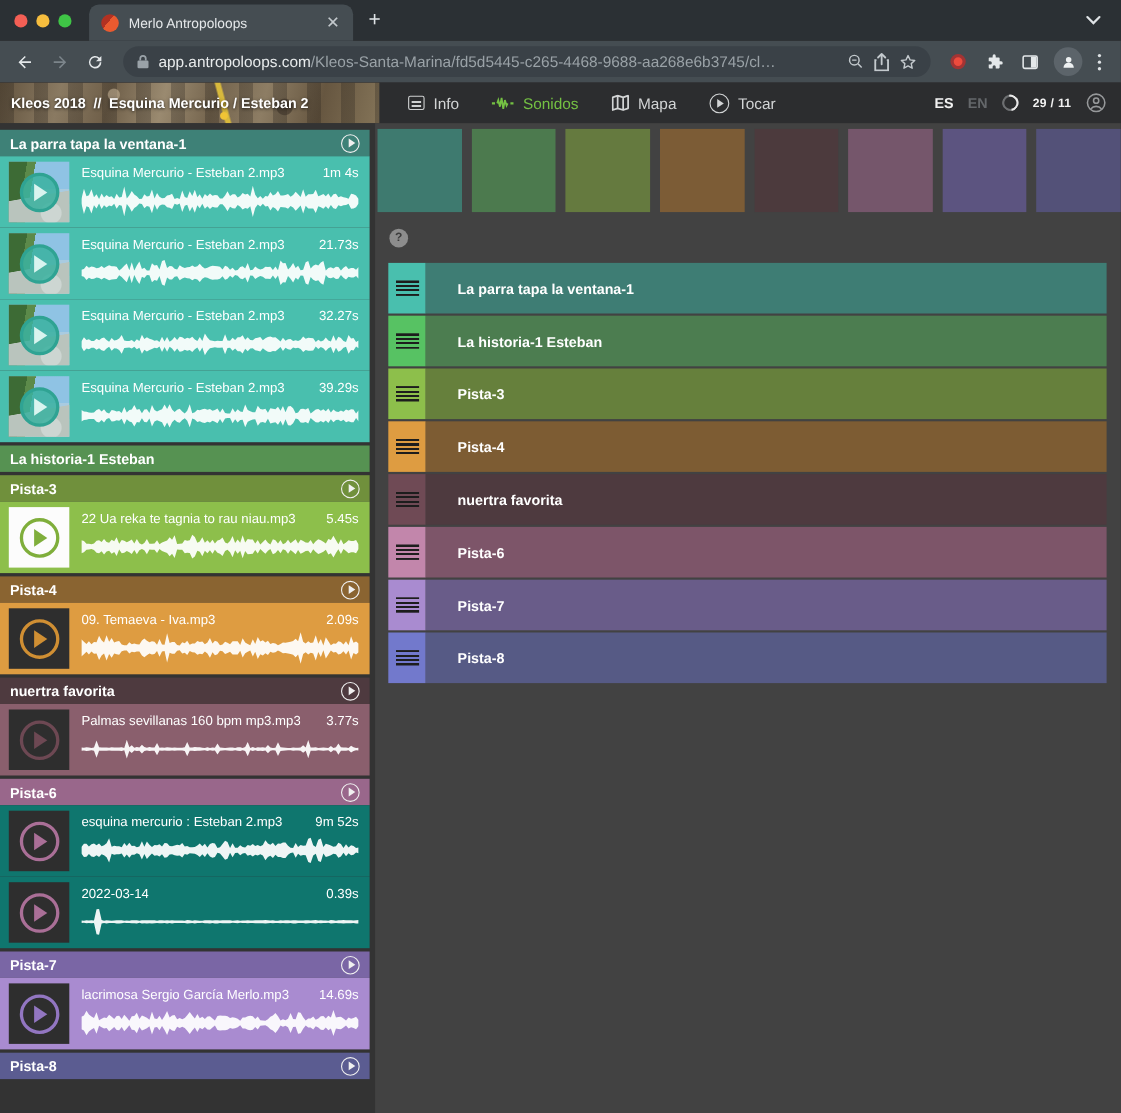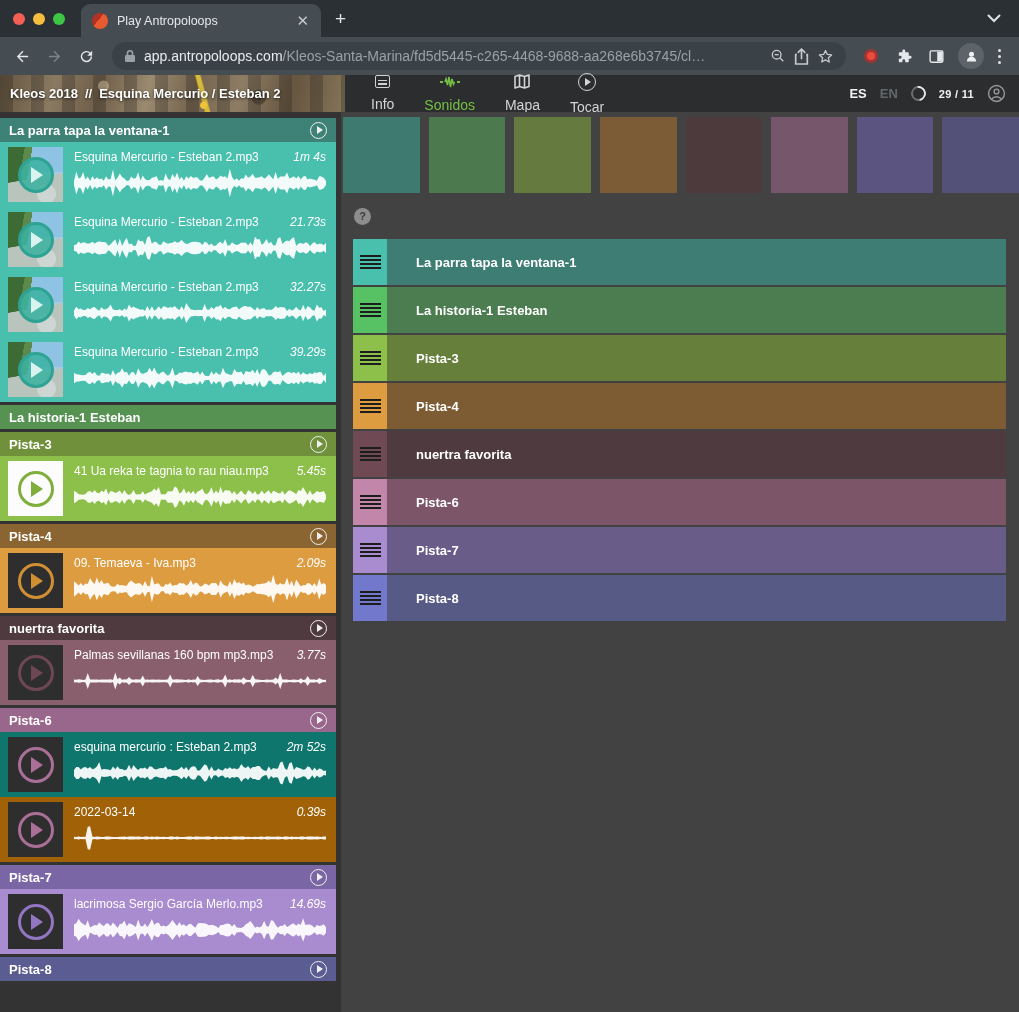--- a/index.html
+++ b/index.html
@@ -44,21 +44,21 @@
       radial-gradient(circle at 30% 30%, rgba(210,190,160,.5) 0 5px, rgba(0,0,0,0) 6px),
       radial-gradient(circle at 75% 60%, rgba(60,50,40,.6) 0 7px, rgba(0,0,0,0) 8px),
       linear-gradient(75deg, rgba(0,0,0,0) 57.5%, #d8b93c 58%, #d8b93c 59%, rgba(0,0,0,0) 59.5%),
       repeating-linear-gradient(90deg, rgba(35,30,25,.28) 0 13px, rgba(0,0,0,0) 13px 31px),
       linear-gradient(103deg,#63543f 0%,#8a7a62 16%,#6f5f49 29%,#9a8a70 43%,#75654e 56%,#8d7d64 69%,#665640 84%,#847458 100%);
   }
   .bc-text { position:relative; color:#fff; font-size:13px; font-weight:600; white-space:nowrap;
     text-shadow:0 1px 3px rgba(0,0,0,.75); display:flex; gap:7px; align-items:center; }
   .bc-sep { font-weight:700; }
   .appnav { display:flex; align-items:center; gap:30px; margin-left:26px; color:#d2d4d5; font-size:14px; }
-  .appnav .item { display:flex; align-items:center; gap:8px; cursor:default;flex-direction:column; }
+  .appnav .item { display:flex; align-items:center; gap:8px; cursor:default; }
   .appnav .item.active { color:#74c043; }
   .hdr-right { margin-left:auto; display:flex; align-items:center; gap:13px; padding-right:13px; }
   .lang-es { color:#f2f2f2; font-weight:700; font-size:13px; }
   .lang-en { color:#64676a; font-weight:700; font-size:13px; }
   .spinner { width:15px; height:15px; border-radius:50%; border:2.5px solid #6d6f71; border-top-color:#e8e8e8;
     border-right-color:#e8e8e8; transform:rotate(35deg); }
   .counter { color:#f2f2f2; font-size:11px; font-weight:700; letter-spacing:.3px; }
 
   
   .ic-info { width:15px; height:13px; border:1.5px solid #cfd1d2; border-radius:2px;
@@ -92,21 +92,21 @@
       linear-gradient(180deg, #8fc3e4 0 45%, #a9cbe0 45% 70%, #c4d6de 70%); }
   .pbtn { width:36px; height:36px; border-radius:50%; border:3px solid currentColor;
     display:flex; align-items:center; justify-content:center; }
   .pbtn .tri { width:0; height:0; border-left:12px solid currentColor; border-top:8px solid rgba(0,0,0,0);
     border-bottom:8px solid rgba(0,0,0,0); margin-left:3px; }
   .thumb.photo .pbtn { background:rgba(58,178,160,.85); color:#2e9a8b; }
   .thumb.photo .pbtn .tri { border-left-color:#d9f4ef; }
   .clipbody { flex:1; min-width:0; padding-top:3px; }
   .cliptop { display:flex; justify-content:space-between; gap:8px; color:#fff; font-size:12px; margin-bottom:4px; }
   .cname { white-space:nowrap; overflow:hidden; text-overflow:ellipsis; }
-  .cdur { flex:none;font-style:italic; }
+  .cdur { flex:none; }
   .wave { width:100%; height:30px; display:block; }
 
   
   .main { flex:1; background:#424242; overflow:hidden; padding-left:2px; min-width:0; }
   .swatchrow { display:flex; gap:9px; height:76px; margin-top:5px; overflow:hidden; }
   .swatch { flex:1 0 auto; width:76px; }
   .helprow { display:flex; gap:11px; padding:13px 12px 4px 11px; color:#dadada; font-size:13px; line-height:1.35; }
   .qicon { width:17px; height:17px; border-radius:50%; background:#8d8d8d; color:#3c3c3c; font-size:11px;
     font-weight:700; display:flex; align-items:center; justify-content:center; flex:none; margin-top:2px; }
   .helptext { max-width:640px; }
@@ -124,21 +124,21 @@
 <body>
 
 <div class="tabstrip">
   <div class="lights">
     <span class="light red"></span>
     <span class="light yellow"></span>
     <span class="light green"></span>
   </div>
   <div class="tab">
     <span class="favicon"></span>
-    <span class="tabtitle">Play Antropoloops</span>
+    <span class="tabtitle">Merlo Antropoloops</span>
     <span class="tabclose">✕</span>
   </div>
   <span class="newtab">+</span>
   <span class="strip-chevron">
     <svg class="icon" width="14" height="9" viewBox="0 0 14 9">
         <path d="M1.5 1.5 7 7l5.5-5.5" fill="none" stroke="#dfe3e6" stroke-width="2" stroke-linecap="round"></path>
       </svg>
   </span>
 </div>
 
@@ -344,21 +344,21 @@
           </span>
         </div>
         <div class="clip" style="background: rgb(141, 191, 75);">
           <div class="thumb white">
             <div class="pbtn" style="color: rgb(127, 174, 59);">
               <span class="tri"></span>
             </div>
           </div>
           <div class="clipbody">
             <div class="cliptop">
-              <span class="cname">41 Ua reka te tagnia to rau niau.mp3</span>
+              <span class="cname">22 Ua reka te tagnia to rau niau.mp3</span>
               <span class="cdur">5.45s</span>
             </div>
             <svg class="wave" viewBox="0 0 240 30" preserveAspectRatio="none">
               <path d="M0.0 9.1L2.2 9.9L4.4 12.3L6.5 12.4L8.7 12.8L10.9 12.1L13.1 9.5L15.3 9.1L17.5 10.8L19.6 8.0L21.8 10.7L24.0 11.3L26.2 8.7L28.4 10.1L30.5 6.5L32.7 12.4L34.9 9.0L37.1 9.6L39.3 11.0L41.5 9.9L43.6 8.4L45.8 12.0L48.0 8.1L50.2 11.8L52.4 13.0L54.5 11.7L56.7 8.1L58.9 12.4L61.1 12.3L63.3 12.2L65.5 9.2L67.6 12.8L69.8 11.1L72.0 10.2L74.2 9.3L76.4 6.4L78.5 8.7L80.7 4.7L82.9 12.5L85.1 12.3L87.3 12.2L89.5 9.0L91.6 9.5L93.8 9.2L96.0 4.2L98.2 6.1L100.4 11.4L102.5 10.3L104.7 6.3L106.9 11.4L109.1 9.1L111.3 11.7L113.5 8.7L115.6 12.2L117.8 9.4L120.0 8.6L122.2 6.6L124.4 11.2L126.5 12.2L128.7 9.9L130.9 5.3L133.1 11.7L135.3 8.5L137.5 11.4L139.6 4.6L141.8 11.1L144.0 8.1L146.2 8.4L148.4 8.5L150.5 12.1L152.7 8.9L154.9 12.9L157.1 10.7L159.3 8.5L161.5 11.4L163.6 13.0L165.8 8.2L168.0 9.2L170.2 12.1L172.4 9.0L174.5 12.7L176.7 11.7L178.9 8.6L181.1 11.9L183.3 10.1L185.5 8.2L187.6 12.0L189.8 8.7L192.0 9.8L194.2 11.1L196.4 11.4L198.5 8.8L200.7 12.7L202.9 10.1L205.1 8.3L207.3 9.2L209.5 10.4L211.6 12.2L213.8 8.0L216.0 9.0L218.2 5.1L220.4 9.2L222.5 12.7L224.7 8.3L226.9 12.8L229.1 11.2L231.3 9.1L233.5 9.9L235.6 9.9L237.8 9.0L240.0 12.9L240.0 17.1L237.8 21.0L235.6 20.1L233.5 20.1L231.3 20.9L229.1 18.8L226.9 17.2L224.7 21.7L222.5 17.3L220.4 20.8L218.2 24.9L216.0 21.0L213.8 22.0L211.6 17.8L209.5 19.6L207.3 20.8L205.1 21.7L202.9 19.9L200.7 17.3L198.5 21.2L196.4 18.6L194.2 18.9L192.0 20.2L189.8 21.3L187.6 18.0L185.5 21.8L183.3 19.9L181.1 18.1L178.9 21.4L176.7 18.3L174.5 17.3L172.4 21.0L170.2 17.9L168.0 20.8L165.8 21.8L163.6 17.0L161.5 18.6L159.3 21.5L157.1 19.3L154.9 17.1L152.7 21.1L150.5 17.9L148.4 21.5L146.2 21.6L144.0 21.9L141.8 18.9L139.6 25.4L137.5 18.6L135.3 21.5L133.1 18.3L130.9 24.7L128.7 20.1L126.5 17.8L124.4 18.8L122.2 23.4L120.0 21.4L117.8 20.6L115.6 17.8L113.5 21.3L111.3 18.3L109.1 20.9L106.9 18.6L104.7 23.7L102.5 19.7L100.4 18.6L98.2 23.9L96.0 25.8L93.8 20.8L91.6 20.5L89.5 21.0L87.3 17.8L85.1 17.7L82.9 17.5L80.7 25.3L78.5 21.3L76.4 23.6L74.2 20.7L72.0 19.8L69.8 18.9L67.6 17.2L65.5 20.8L63.3 17.8L61.1 17.7L58.9 17.6L56.7 21.9L54.5 18.3L52.4 17.0L50.2 18.2L48.0 21.9L45.8 18.0L43.6 21.6L41.5 20.1L39.3 19.0L37.1 20.4L34.9 21.0L32.7 17.6L30.5 23.5L28.4 19.9L26.2 21.3L24.0 18.7L21.8 19.3L19.6 22.0L17.5 19.2L15.3 20.9L13.1 20.5L10.9 17.9L8.7 17.2L6.5 17.6L4.4 17.7L2.2 20.1L0.0 20.9Z" fill="rgba(255,255,255,0.93)"></path>
             </svg>
           </div>
         </div>
       </div>
       <div class="tsec">
         <div class="sec-header" style="background: rgb(138, 100, 49);">
@@ -417,28 +417,28 @@
         </div>
         <div class="clip" style="background: #0f766e;">
           <div class="thumb dark">
             <div class="pbtn" style="color: rgb(170, 111, 151);">
               <span class="tri"></span>
             </div>
           </div>
           <div class="clipbody">
             <div class="cliptop">
               <span class="cname">esquina mercurio : Esteban 2.mp3</span>
-              <span class="cdur">2m 52s</span>
+              <span class="cdur">9m 52s</span>
             </div>
             <svg class="wave" viewBox="0 0 240 30" preserveAspectRatio="none">
               <path d="M0.0 12.1L2.2 9.0L4.4 9.1L6.5 11.6L8.7 9.4L10.9 8.9L13.1 10.5L15.3 8.9L17.5 11.3L19.6 10.5L21.8 8.6L24.0 4.0L26.2 11.8L28.4 10.9L30.5 11.3L32.7 11.4L34.9 12.2L37.1 8.4L39.3 11.2L41.5 8.2L43.6 11.0L45.8 10.9L48.0 12.3L50.2 11.5L52.4 6.7L54.5 11.7L56.7 7.1L58.9 9.9L61.1 12.0L63.3 10.1L65.5 10.5L67.6 9.4L69.8 11.5L72.0 8.3L74.2 8.7L76.4 11.1L78.5 11.4L80.7 10.6L82.9 10.0L85.1 10.3L87.3 8.4L89.5 11.6L91.6 11.0L93.8 12.3L96.0 12.2L98.2 11.9L100.4 10.7L102.5 8.8L104.7 11.4L106.9 9.0L109.1 12.4L111.3 9.3L113.5 8.3L115.6 8.8L117.8 12.8L120.0 12.2L122.2 9.3L124.4 6.3L126.5 7.4L128.7 12.8L130.9 8.6L133.1 12.6L135.3 12.7L137.5 10.5L139.6 12.1L141.8 12.5L144.0 10.1L146.2 10.9L148.4 9.3L150.5 11.0L152.7 10.2L154.9 11.3L157.1 10.2L159.3 5.9L161.5 8.9L163.6 10.0L165.8 8.1L168.0 11.0L170.2 8.9L172.4 9.0L174.5 8.0L176.7 7.9L178.9 10.9L181.1 12.6L183.3 12.9L185.5 8.3L187.6 11.9L189.8 10.1L192.0 10.8L194.2 10.6L196.4 4.4L198.5 3.5L200.7 10.3L202.9 11.9L205.1 5.3L207.3 4.3L209.5 12.1L211.6 9.0L213.8 9.7L216.0 10.6L218.2 11.8L220.4 11.3L222.5 8.2L224.7 9.3L226.9 12.8L229.1 9.5L231.3 12.4L233.5 10.4L235.6 11.0L237.8 12.9L240.0 12.4L240.0 17.6L237.8 17.1L235.6 19.0L233.5 19.6L231.3 17.6L229.1 20.5L226.9 17.2L224.7 20.7L222.5 21.8L220.4 18.7L218.2 18.2L216.0 19.4L213.8 20.3L211.6 21.0L209.5 17.9L207.3 25.7L205.1 24.7L202.9 18.1L200.7 19.7L198.5 26.5L196.4 25.6L194.2 19.4L192.0 19.2L189.8 19.9L187.6 18.1L185.5 21.7L183.3 17.1L181.1 17.4L178.9 19.1L176.7 22.1L174.5 22.0L172.4 21.0L170.2 21.1L168.0 19.0L165.8 21.9L163.6 20.0L161.5 21.1L159.3 24.1L157.1 19.8L154.9 18.7L152.7 19.8L150.5 19.0L148.4 20.7L146.2 19.1L144.0 19.9L141.8 17.5L139.6 17.9L137.5 19.5L135.3 17.3L133.1 17.4L130.9 21.4L128.7 17.2L126.5 22.6L124.4 23.7L122.2 20.7L120.0 17.8L117.8 17.2L115.6 21.2L113.5 21.7L111.3 20.7L109.1 17.6L106.9 21.0L104.7 18.6L102.5 21.2L100.4 19.3L98.2 18.1L96.0 17.8L93.8 17.7L91.6 19.0L89.5 18.4L87.3 21.6L85.1 19.7L82.9 20.0L80.7 19.4L78.5 18.6L76.4 18.9L74.2 21.3L72.0 21.7L69.8 18.5L67.6 20.6L65.5 19.5L63.3 19.9L61.1 18.0L58.9 20.1L56.7 22.9L54.5 18.3L52.4 23.3L50.2 18.5L48.0 17.7L45.8 19.1L43.6 19.0L41.5 21.8L39.3 18.8L37.1 21.6L34.9 17.8L32.7 18.6L30.5 18.7L28.4 19.1L26.2 18.2L24.0 26.0L21.8 21.4L19.6 19.5L17.5 18.7L15.3 21.1L13.1 19.5L10.9 21.1L8.7 20.6L6.5 18.4L4.4 20.9L2.2 21.0L0.0 17.9Z" fill="rgba(255,255,255,0.93)"></path>
             </svg>
           </div>
         </div>
-        <div class="clip" style="background: #a16207; justify-content: flex-end;">
+        <div class="clip" style="background: #0f766e; justify-content: flex-end;">
           <div class="thumb dark">
             <div class="pbtn" style="color: rgb(170, 111, 151);">
               <span class="tri"></span>
             </div>
           </div>
           <div class="clipbody">
             <div class="cliptop">
               <span class="cname">2022-03-14</span>
               <span class="cdur">0.39s</span>
             </div>

